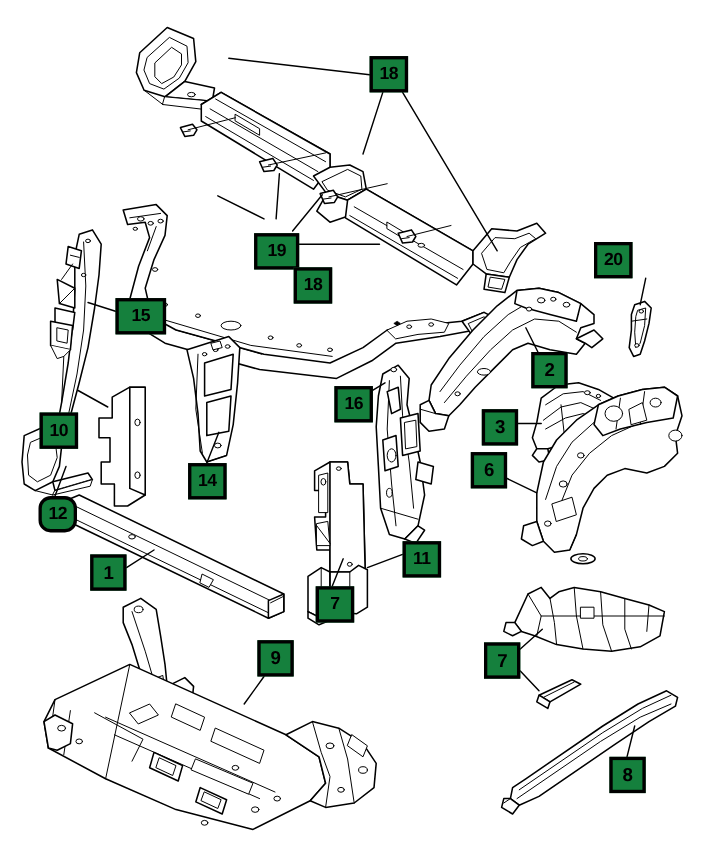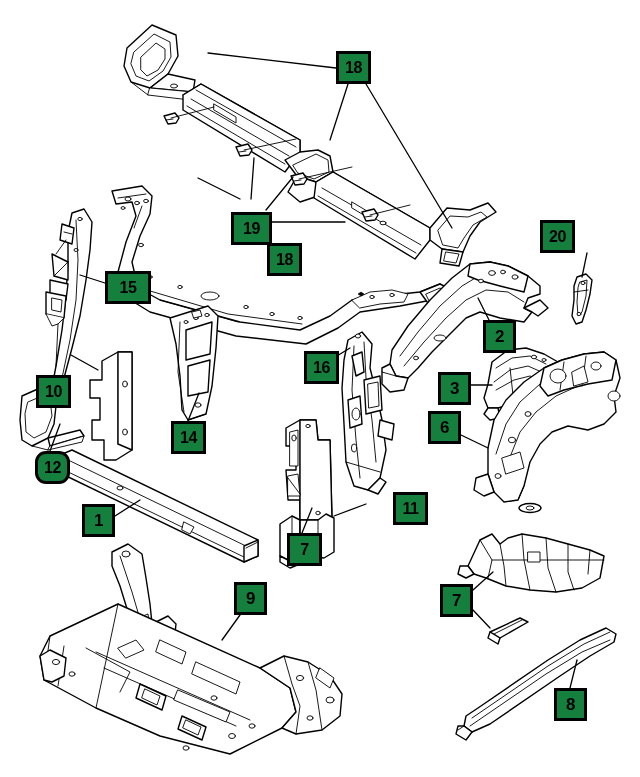--- a/index.html
+++ b/index.html
@@ -409,19 +409,19 @@
     <div class="callout wide" style="left: 267px; top: 243px; width: 35px; height: 33px;">18</div>
     <div class="callout wide" style="left: 540px; top: 220px; width: 35px; height: 33px;">20</div>
     <div class="callout wide" style="left: 105px; top: 271px; width: 46px; height: 33px;">15</div>
     <div class="callout" style="left: 483px; top: 320px; width: 33px; height: 33px;">2</div>
     <div class="callout" style="left: 438px; top: 372px; width: 33px; height: 33px;">3</div>
     <div class="callout" style="left: 428px; top: 411px; width: 33px; height: 33px;">6</div>
     <div class="callout wide" style="left: 36px; top: 331px; width: 35px; height: 33px; margin-top: 44px;">10</div>
     <div class="callout wide" style="left: 292px; top: 351px; width: 35px; height: 33px; margin-left: 12px;">16</div>
     <div class="callout wide" style="left: 171px; top: 421px; width: 35px; height: 33px;">14</div>
     <div class="callout wide" style="left: 35px; top: 451px; width: 35px; height: 33px; border-radius: 11px;">12</div>
-    <div class="callout wide" style="left: 366px; top: 492px; width: 35px; height: 33px; margin-left: 27px;">11</div>
+    <div class="callout wide" style="left: 366px; top: 492px; width: 35px; height: 33px;">11</div>
     <div class="callout" style="left: 82px; top: 504px; width: 33px; height: 33px;">1</div>
     <div class="callout wide" style="left: 287px; top: 533px; width: 35px; height: 33px;">7</div>
     <div class="callout" style="left: 234px; top: 582px; width: 33px; height: 33px;">9</div>
     <div class="callout" style="left: 440px; top: 584px; width: 33px; height: 33px;">7</div>
     <div class="callout" style="left: 554px; top: 688px; width: 33px; height: 33px;">8</div>
   </div>
 
 </body></html>

